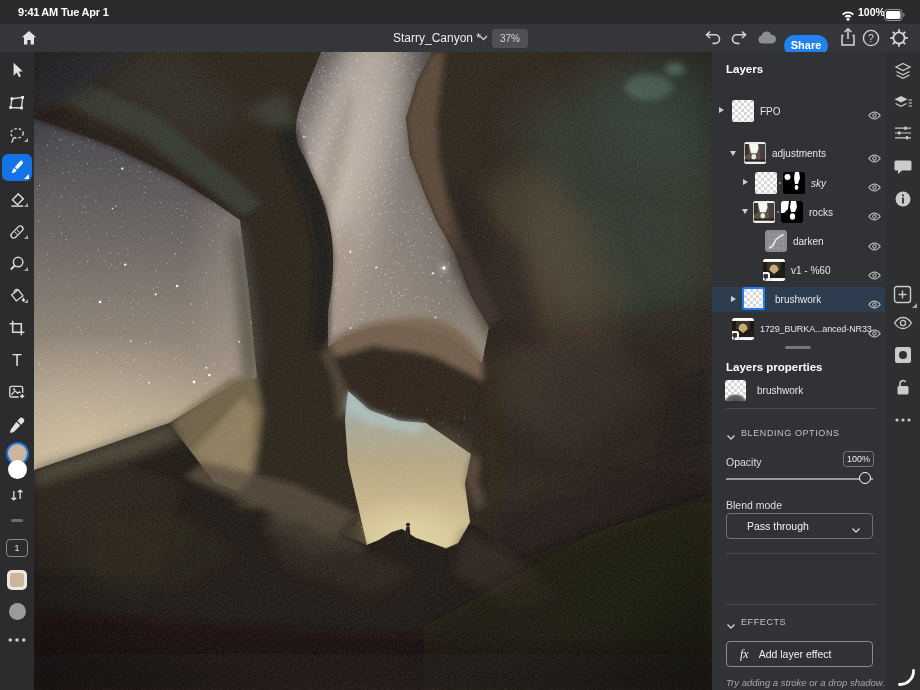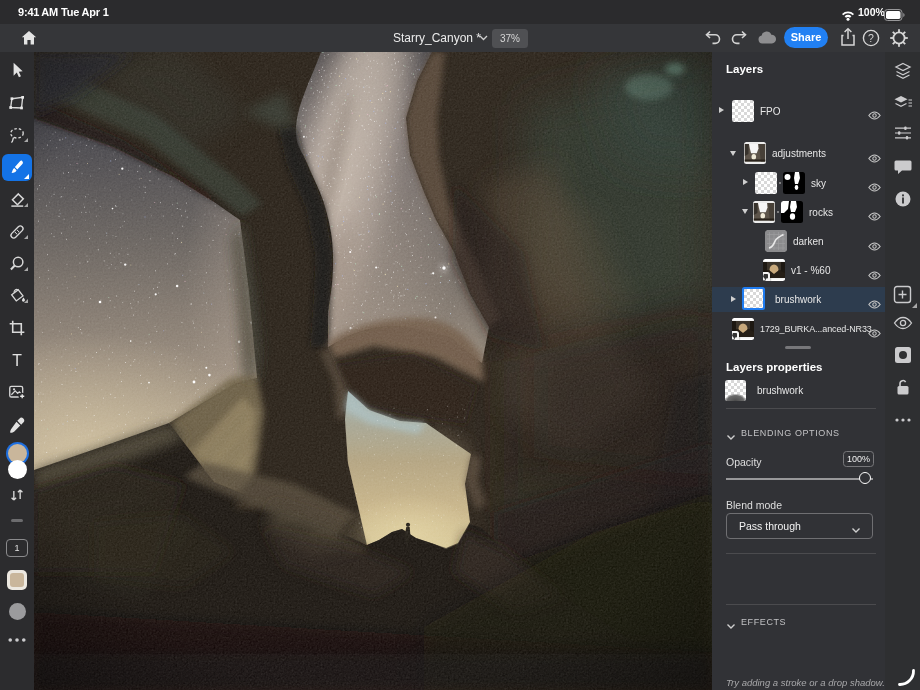--- a/index.html
+++ b/index.html
@@ -55,21 +55,21 @@
           <path d="M7 4.5 L3.5 7.8 L7 11" fill="none" stroke="#d2d2d2" stroke-width="1.6"></path>
           <path d="M3.8 7.8 H12.2 a4.3 4.3 0 0 1 0 8.6 H9.5" fill="none" stroke="#d2d2d2" stroke-width="1.6"></path>
         </svg></span>
       <span class="abs" style="left:729px;top:3px"><svg width="20" height="20" viewBox="0 0 20 20">
           <path d="M13 4.5 L16.5 7.8 L13 11" fill="none" stroke="#d2d2d2" stroke-width="1.6"></path>
           <path d="M16.2 7.8 H7.8 a4.3 4.3 0 0 0 0 8.6 H10.5" fill="none" stroke="#d2d2d2" stroke-width="1.6"></path>
         </svg></span>
       <span class="abs" style="left:756px;top:6px"><svg width="22" height="16" viewBox="0 0 22 16">
           <path d="M6.2 13.5 a4 4 0 0 1 -.5-7.9 a5 5 0 0 1 9.6-.9 a3.6 3.6 0 0 1 .6 8.8 Z" fill="#8e8e90"></path>
         </svg></span>
-      <span class="abs" style="left:784px;top:3px;width:44px;height:21px;background:#2180f3;border-radius:11px;font-size:11px;font-weight:700;color:#fff;text-align:center;line-height:21px">Share</span>
+      <span class="abs" style="left:784px;top:11px;width:44px;height:21px;background:#2180f3;border-radius:11px;font-size:11px;font-weight:700;color:#fff;text-align:center;line-height:21px">Share</span>
       <span class="abs" style="left:839px;top:3px"><svg width="18" height="20" viewBox="0 0 18 20">
           <path d="M9 2 V12" stroke="#d6d6d6" stroke-width="1.5" fill="none"></path>
           <path d="M5.6 5 L9 1.8 L12.4 5" stroke="#d6d6d6" stroke-width="1.5" fill="none"></path>
           <path d="M4.5 8.5 H3 V18 H15 V8.5 H13.5" stroke="#d6d6d6" stroke-width="1.5" fill="none"></path>
         </svg></span>
       <span class="abs" style="left:861px;top:4px"><svg width="20" height="20" viewBox="0 0 20 20">
           <circle cx="10" cy="10" r="7.6" fill="none" stroke="#d6d6d6" stroke-width="1.4"></circle>
           <text x="10" y="14" font-family="Liberation Sans" font-size="10.5" fill="#d6d6d6" text-anchor="middle">?</text>
         </svg></span>
       <span class="abs" style="left:889px;top:4px"><svg width="20" height="20" viewBox="0 0 20 20">
@@ -620,21 +620,21 @@
             <path d="M5 2 h9 l0.5 4.5 -1.8 4.8 h-5.6 l-1.2-4.5 Z" fill="#f6f6f6"></path>
             <ellipse cx="9.8" cy="14.8" rx="2.3" ry="2.9" fill="#f0ead8"></ellipse>
             <path d="M0.8 17.5 H21.2 V19.5 H0.8 Z" fill="#29221b"></path>
           </svg></span>
         <span class="lbl" style="left:60px;">adjustments</span>
         <span class="eye" style="top:8px"><svg width="13" height="9" viewBox="0 0 13 9">
             <path d="M0.8 4.5 C3 1.6 5.6 1 6.5 1 C7.4 1 10 1.6 12.2 4.5 C10 7.4 7.4 8 6.5 8 C5.6 8 3 7.4 0.8 4.5 Z" fill="none" stroke="#c6c6c6" stroke-width="1.05"></path>
             <circle cx="6.5" cy="4.5" r="1.7" fill="none" stroke="#c6c6c6" stroke-width="1.05"></circle>
           </svg></span>
       </div>
-      <div class="row" style="top:118.1px;">
+      <div class="row" style="top:118.1px;font-style:italic;">
         <span class="tri trir" style="left:31px;top:9px"></span>
         <span class="thumb cb" style="left:43px;top:1.5px"></span>
         <span style="position:absolute;left:67px;top:11.5px;width:2px;height:2px;background:#9a9a9a;border-radius:1px"></span>
         <span class="thumb" style="left:71px;top:1.5px"><svg width="22" height="22" viewBox="0 0 22 22">
             <rect width="22" height="22" fill="#000"></rect>
             <circle cx="4.5" cy="5" r="3" fill="#fff"></circle>
             <path d="M12 0 h4 l1 6 -2 6 h-3 l-1-6 Z" fill="#fff"></path>
             <ellipse cx="13.5" cy="15.5" rx="1.8" ry="2.4" fill="#fff"></ellipse>
           </svg></span>
         <span class="lbl" style="left:99px;">sky</span>
@@ -740,31 +740,35 @@
       <span style="position:absolute;left:14px;top:375px"><svg width="10" height="7" viewBox="0 0 10 7">
           <path d="M1.5 1.5 L5 5 L8.5 1.5" fill="none" stroke="#cfcfcf" stroke-width="1.4"></path>
         </svg></span>
       <div class="sec" style="left:29px;top:376px">BLENDING OPTIONS</div>
       <div style="position:absolute;left:14px;top:404px;font-size:10.5px;color:#dedede">Opacity</div>
       <div style="position:absolute;left:131px;top:399px;width:31px;height:16px;border:1px solid #77777a;border-radius:3.5px;color:#f0f0f0;font-size:9px;text-align:center;line-height:15.5px">100%</div>
       <div style="position:absolute;left:14px;top:426px;width:147px;height:1.5px;background:#98989a"></div>
       <div style="position:absolute;left:147px;top:420px;width:12px;height:12px;border:1.8px solid #fff;border-radius:50%;background:#313236"></div>
       <div style="position:absolute;left:14px;top:447px;font-size:10.5px;color:#dedede">Blend mode</div>
       <div class="btn" style="top:461px;border-color:#6f6f72">
-        <span style="margin-left:12px">Pass through</span>
+        <span style="margin-left:20px">Pass through</span>
         <span style="position:absolute;right:11px;top:10px"><svg width="10" height="7" viewBox="0 0 10 7">
             <path d="M1.5 1.5 L5 5 L8.5 1.5" fill="none" stroke="#cfcfcf" stroke-width="1.4"></path>
           </svg></span>
       </div>
       <div class="divider" style="top:501px"></div>
       <div class="divider" style="top:552px"></div>
       <span style="position:absolute;left:14px;top:564px"><svg width="10" height="7" viewBox="0 0 10 7">
           <path d="M1.5 1.5 L5 5 L8.5 1.5" fill="none" stroke="#cfcfcf" stroke-width="1.4"></path>
         </svg></span>
       <div class="sec" style="left:29px;top:565px">EFFECTS</div>
+      <div class="btn" style="top:589px">
+        <span style="margin-left:13px;font-style:italic;font-size:12px;font-family:'Liberation Serif',serif">fx</span>
+        <span style="margin-left:10px">Add layer effect</span>
+      </div>
       <div style="position:absolute;left:14px;top:625px;font-size:9.5px;font-style:italic;color:#a8a8aa">Try adding a stroke or a drop shadow.</div>
     </div>
 <div id="strip" class="abs">
       <div class="sicon" style="top:10px">
         <svg width="20" height="18" viewBox="0 0 20 18">
           <path d="M10 1.5 L17 5 L10 8.5 L3 5 Z" fill="none" stroke="#cbcbcd" stroke-width="1.3"></path>
           <path d="M3.5 9.5 L10 12.8 L16.5 9.5" fill="none" stroke="#cbcbcd" stroke-width="1.3"></path>
           <path d="M3.5 13 L10 16.3 L16.5 13" fill="none" stroke="#cbcbcd" stroke-width="1.3"></path>
         </svg>
       </div>

